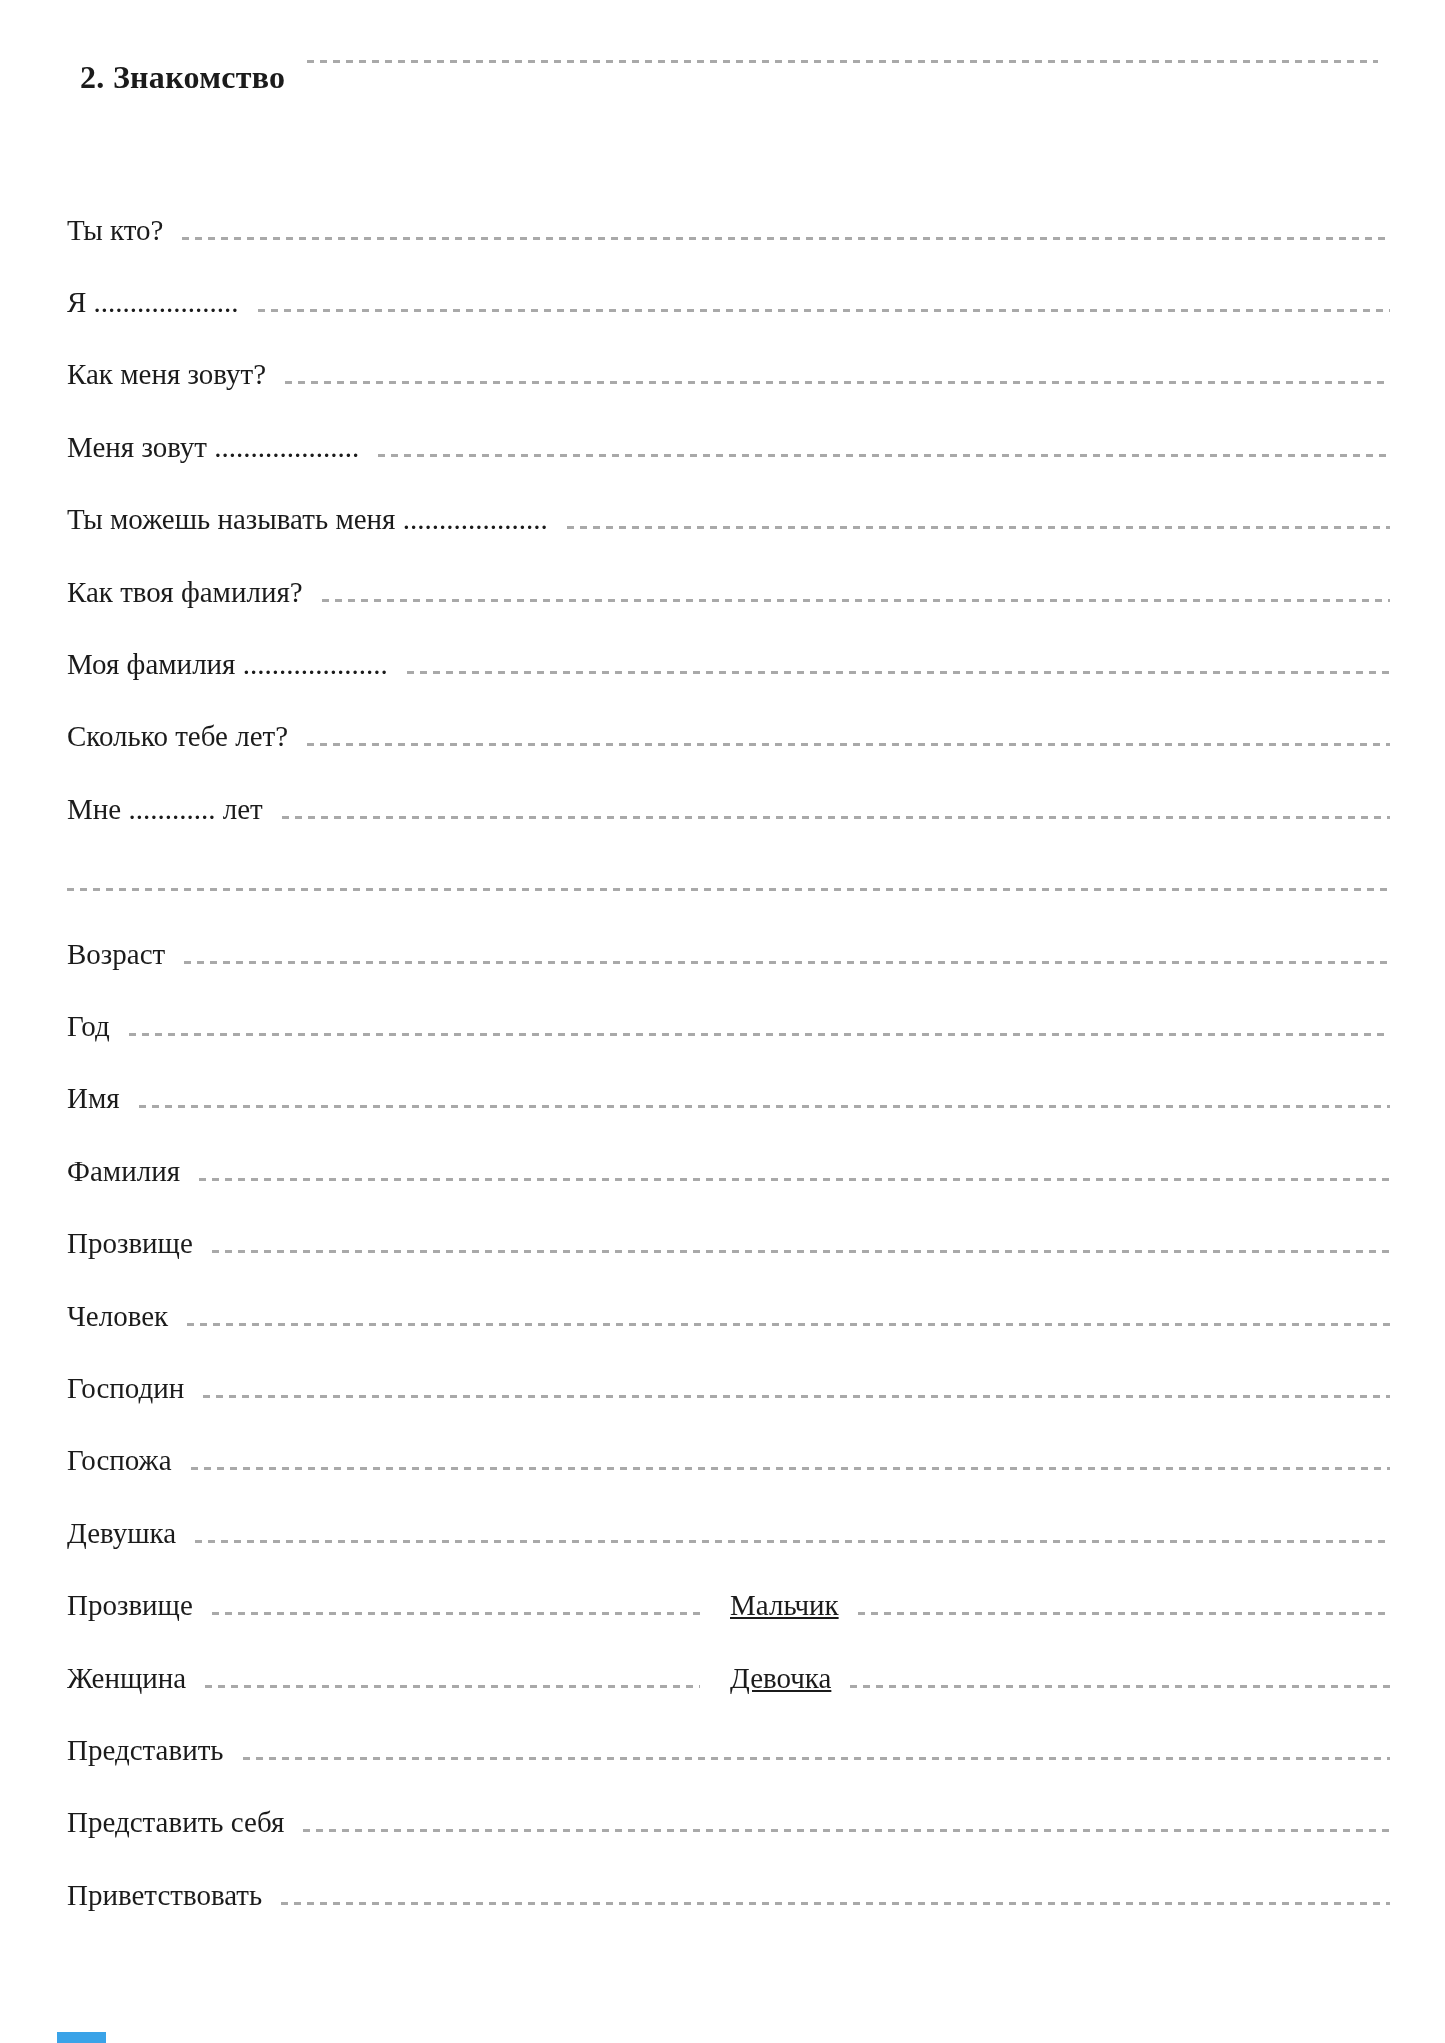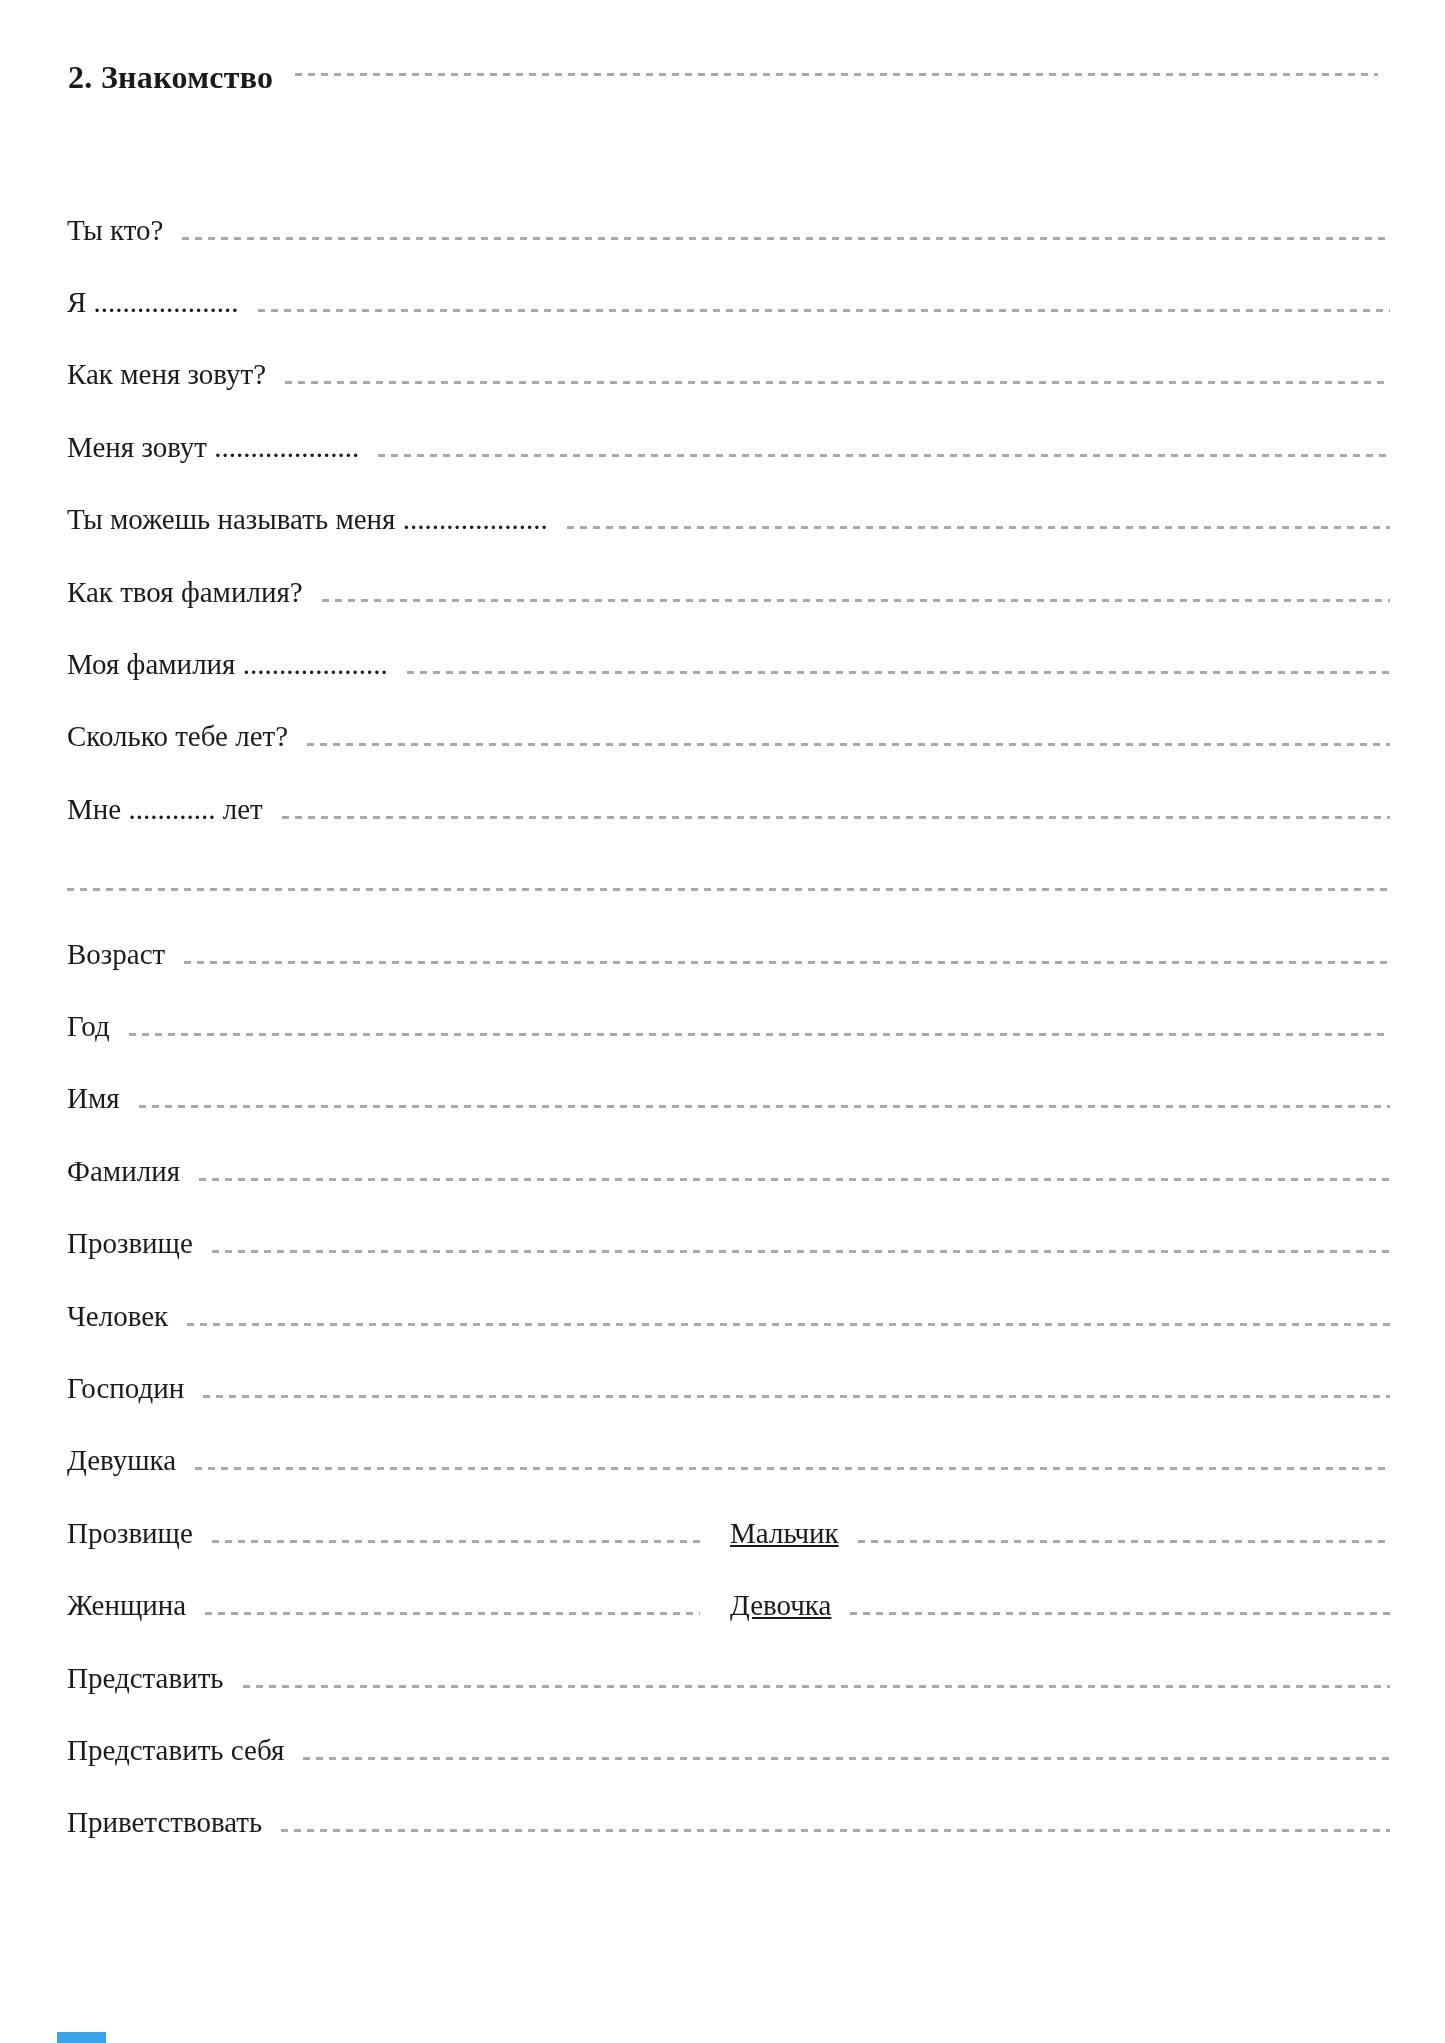--- a/index.html
+++ b/index.html
@@ -10,22 +10,22 @@
   html,body{margin:0;padding:0;background:#ffffff;}
   .page{
     position:relative;
     width:1445px;height:2043px;
     background:#ffffff;
     font-family:"Liberation Serif","DejaVu Serif",serif;
     color:var(--text);
     overflow:hidden;
   }
   .title-row{
-    position:absolute;left:68px;right:67px;top:60px;
-    display:flex;align-items:center;
+    position:absolute;left:80px;right:67px;top:60px;
+    display:flex;align-items:flex-start;
   }
   h1{
     margin:0;font-size:32px;font-weight:bold;line-height:1.1;
     white-space:nowrap;letter-spacing:0.3px;
   }
   .dash{
     flex:1;height:3px;
     background-image:repeating-linear-gradient(90deg,var(--dash) 0 7px,transparent 7px 13px);
   }
   .title-row .dash{margin-left:22px;margin-bottom:6px;}
@@ -112,20 +112,24 @@
       </div>
       <div class="row">
         <span class="label">Человек</span>
         <div class="dash"></div>
       </div>
       <div class="row">
         <span class="label">Господин</span>
         <div class="dash"></div>
       </div>
       <div class="row">
+        <span class="label">Госпожа</span>
+        <div class="dash"></div>
+      </div>
+      <div class="row">
         <span class="label">Девушка</span>
         <div class="dash"></div>
       </div>
       <div class="row two-col">
         <div class="col1">
           <span class="label">Прозвище</span>
           <div class="dash"></div>
         </div>
         <div class="col2">
           <span class="label">Мальчик</span>

